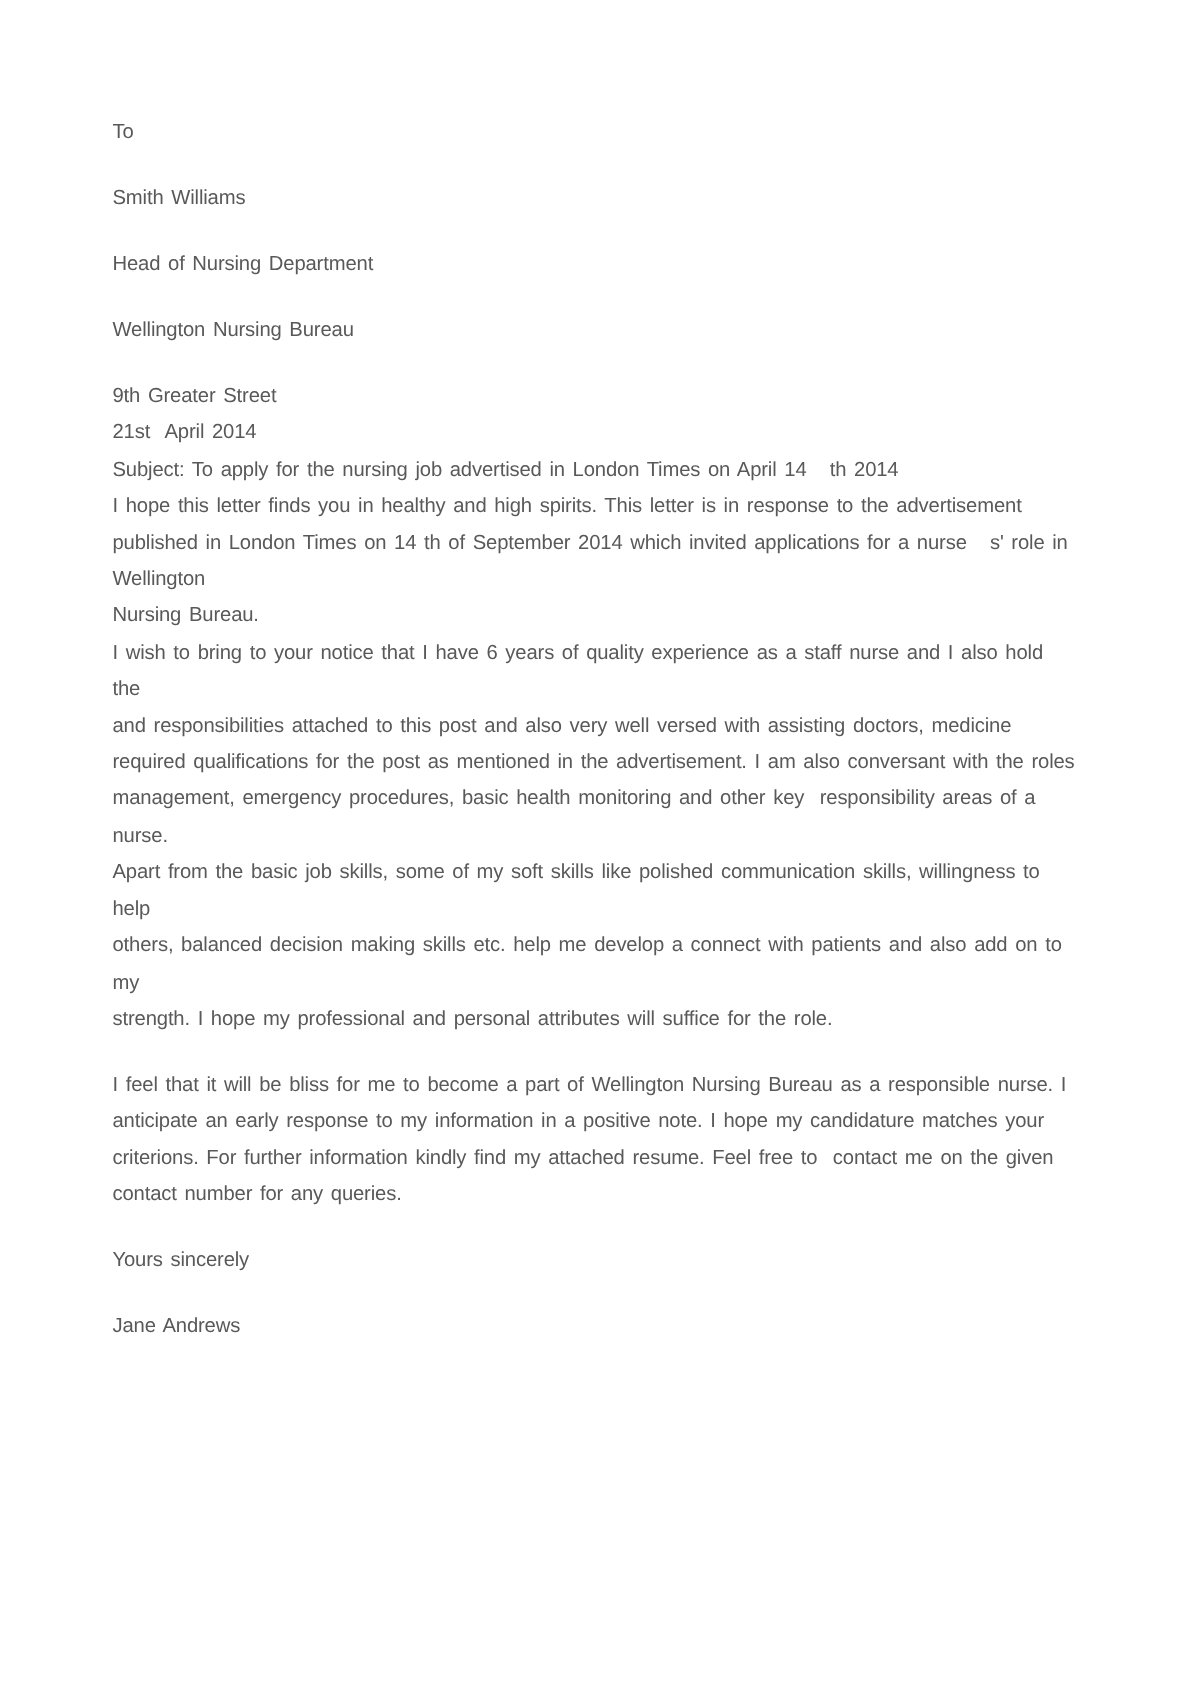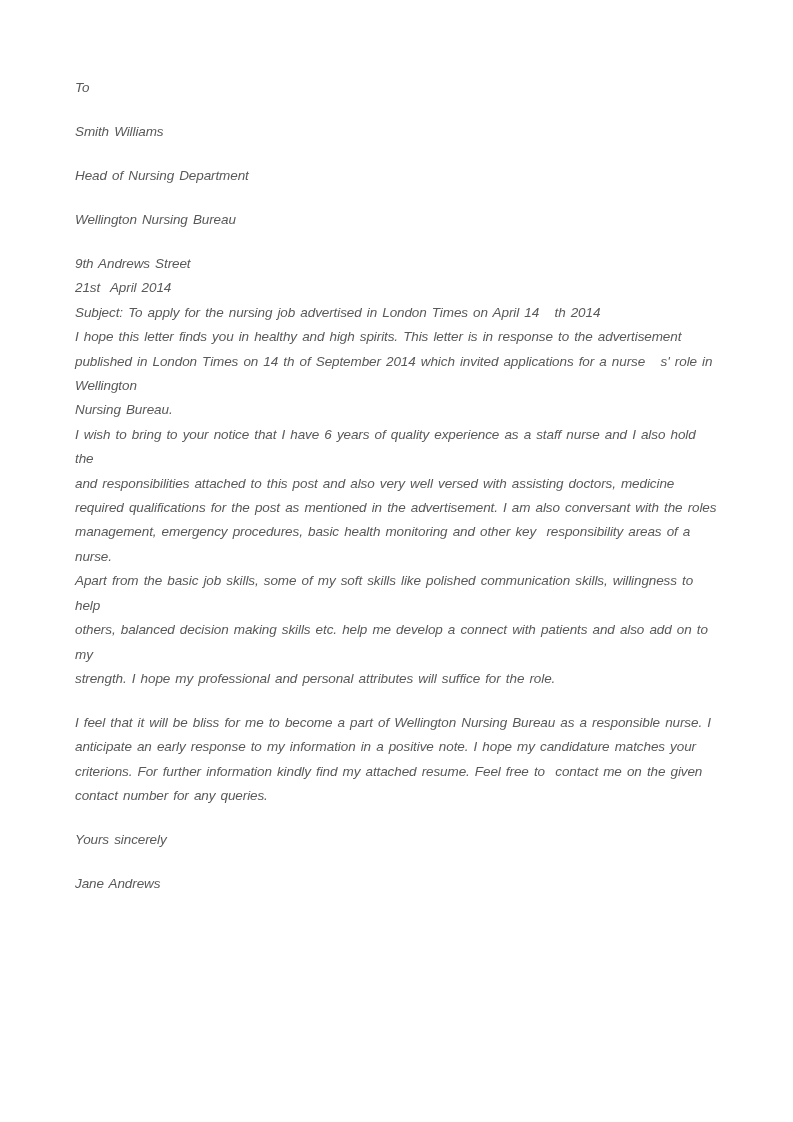--- a/index.html
+++ b/index.html
@@ -1,15 +1,15 @@
 <!DOCTYPE html>
 <html><head>
 <meta charset="utf-8">
 <style>
-  * { margin: 0; padding: 0; box-sizing: border-box; font-style: italic; }
+  * { margin: 0; padding: 0; box-sizing: border-box; }
   html, body {
     background: #ffffff;
     width: 793px;
     font-family: "Liberation Sans", "DejaVu Sans", sans-serif;
   }
   .page {
     position: relative;
     width: 793px;
     height: 1122px;
     background: #ffffff;
@@ -32,21 +32,21 @@
 <div class="page">
 
   <div>
     <div class="ln gap-after">To</div>
     <div class="ln gap-after">Smith Williams</div>
     <div class="ln gap-after">Head of Nursing Department</div>
     <div class="ln gap-after">Wellington Nursing Bureau</div>
   </div>
 
   <div>
-    <div class="ln">9th Andrews Street</div>
+    <div class="ln">9th Greater Street</div>
   </div>
 
   <div>
     <div class="ln">21st  April 2014</div>
     <div class="ln">Subject: To apply for the nursing job advertised in London Times on April 14   th 2014</div>
   </div>
 
   <div>
     <div class="ln">I hope this letter finds you in healthy and high spirits. This letter is in response to the advertisement</div>
     <div class="ln">published in London Times on 14 th of September 2014 which invited applications for a nurse   s' role in Wellington</div>

